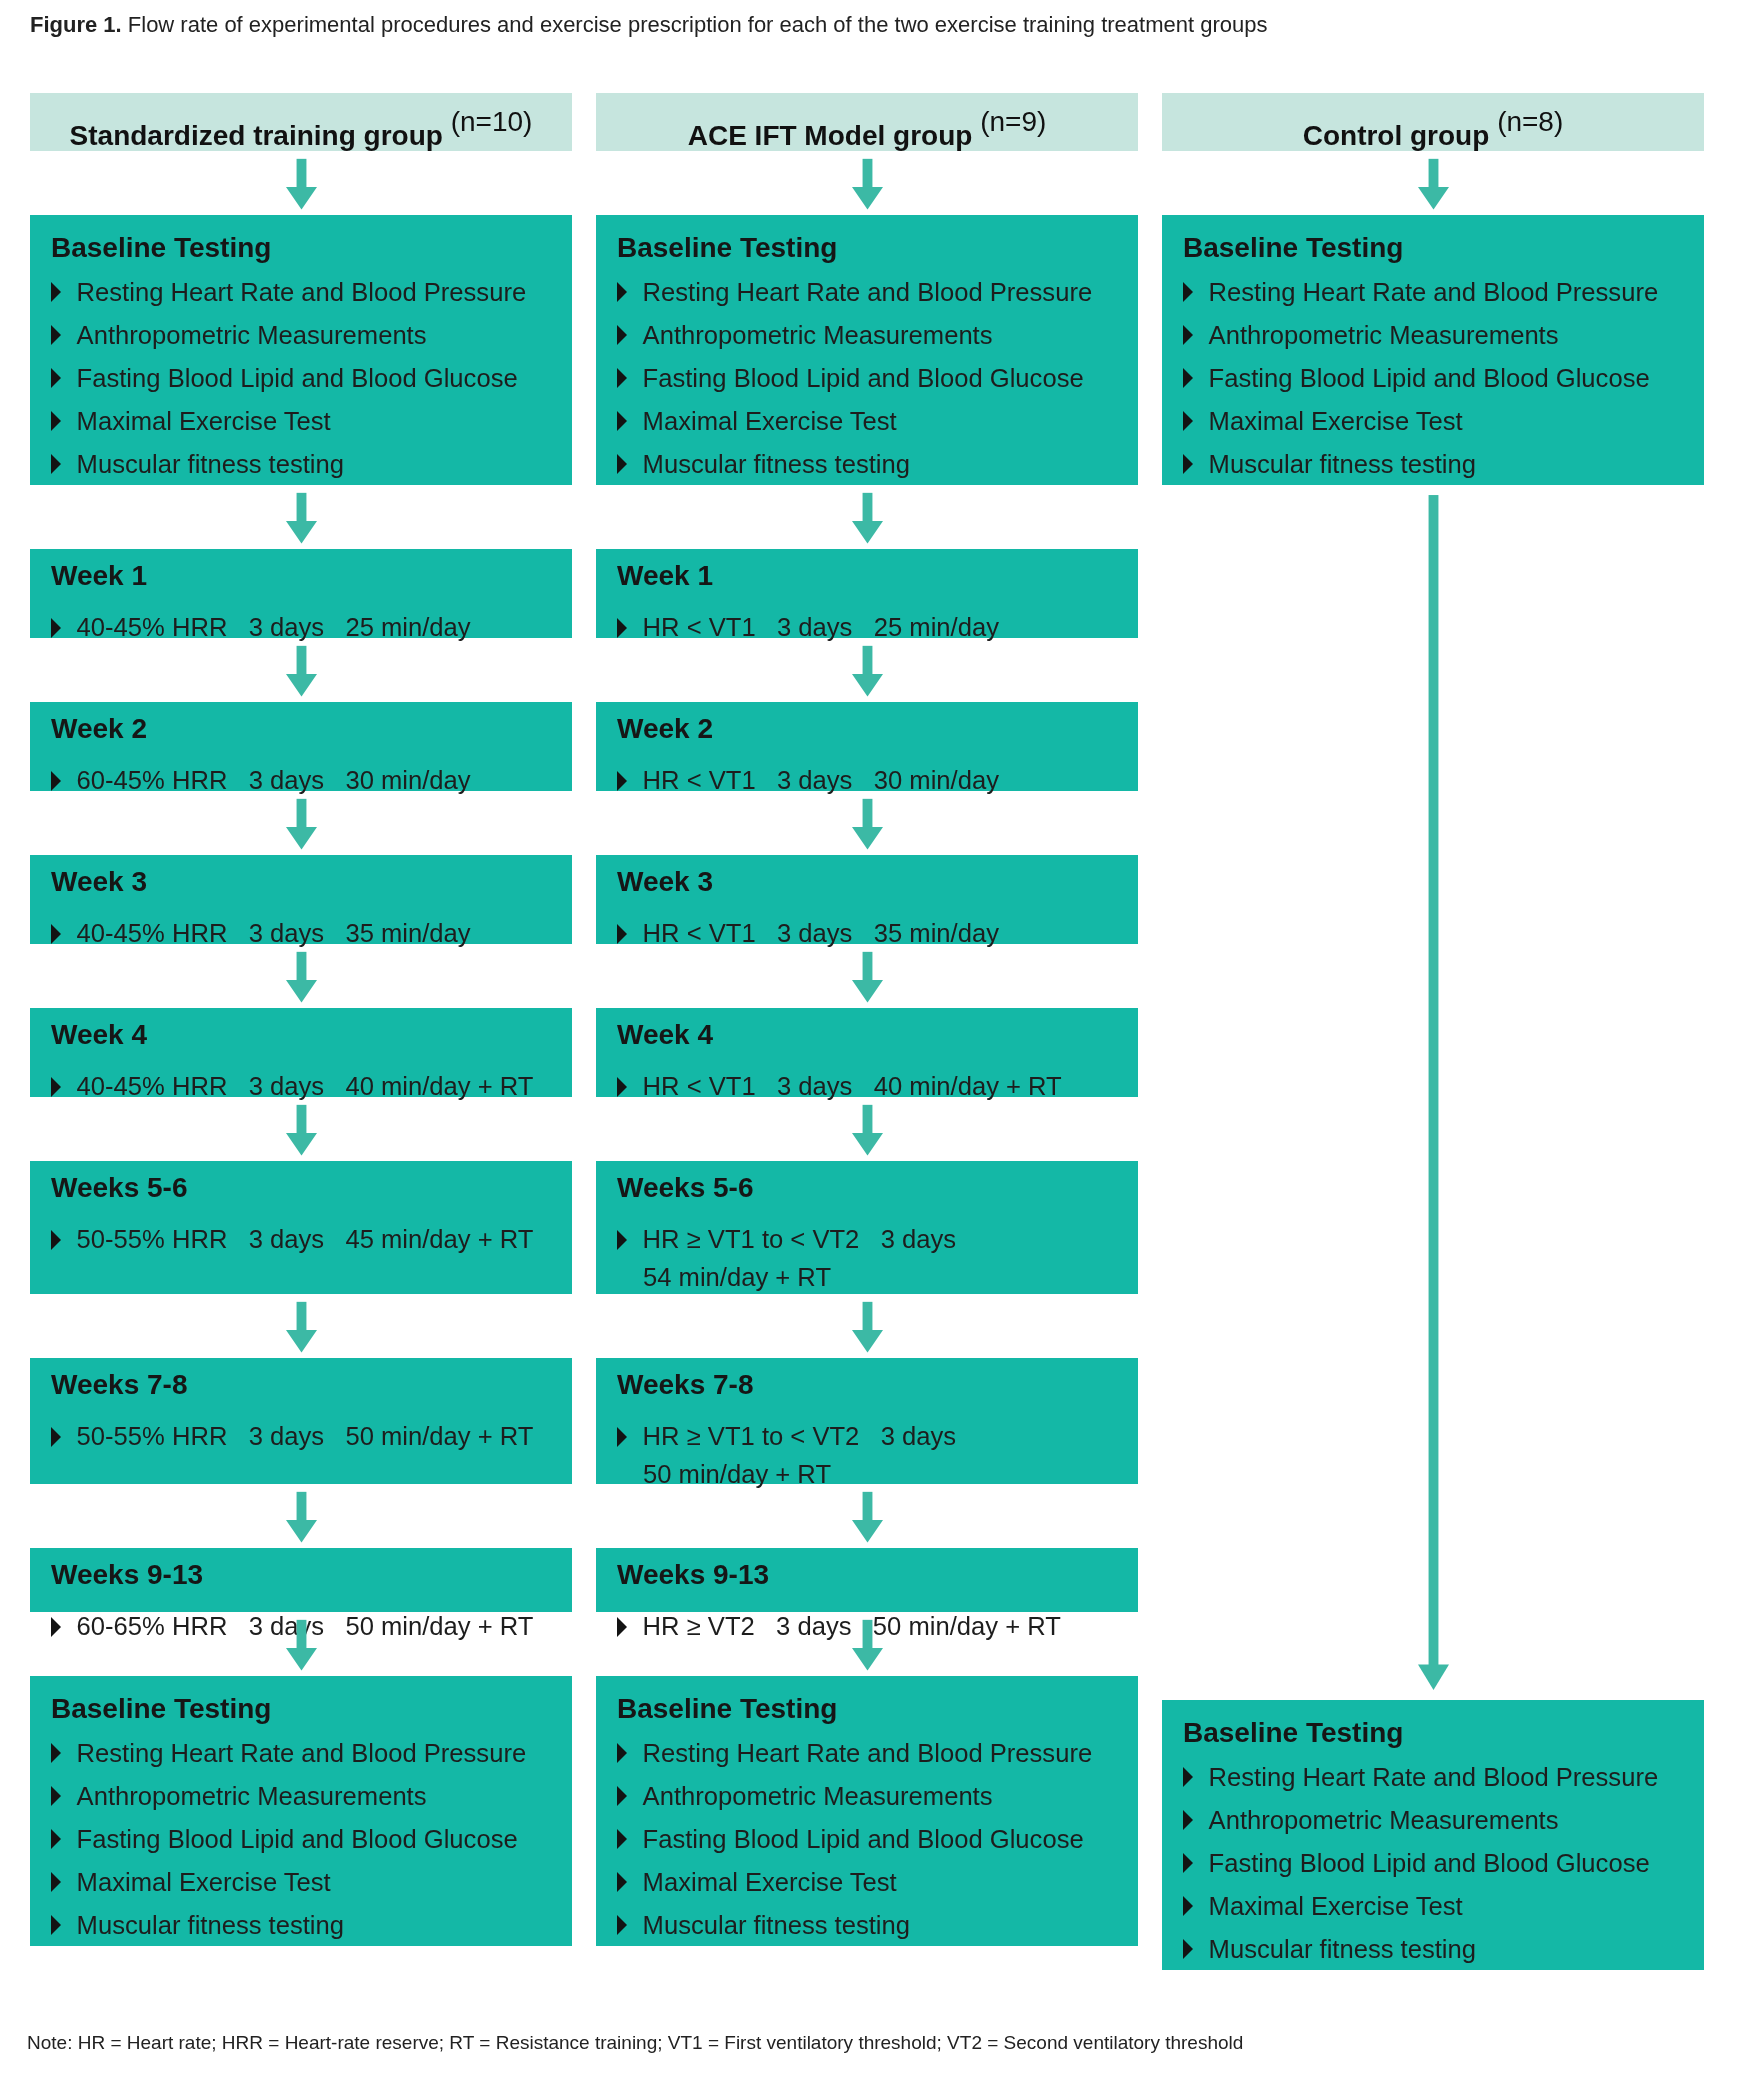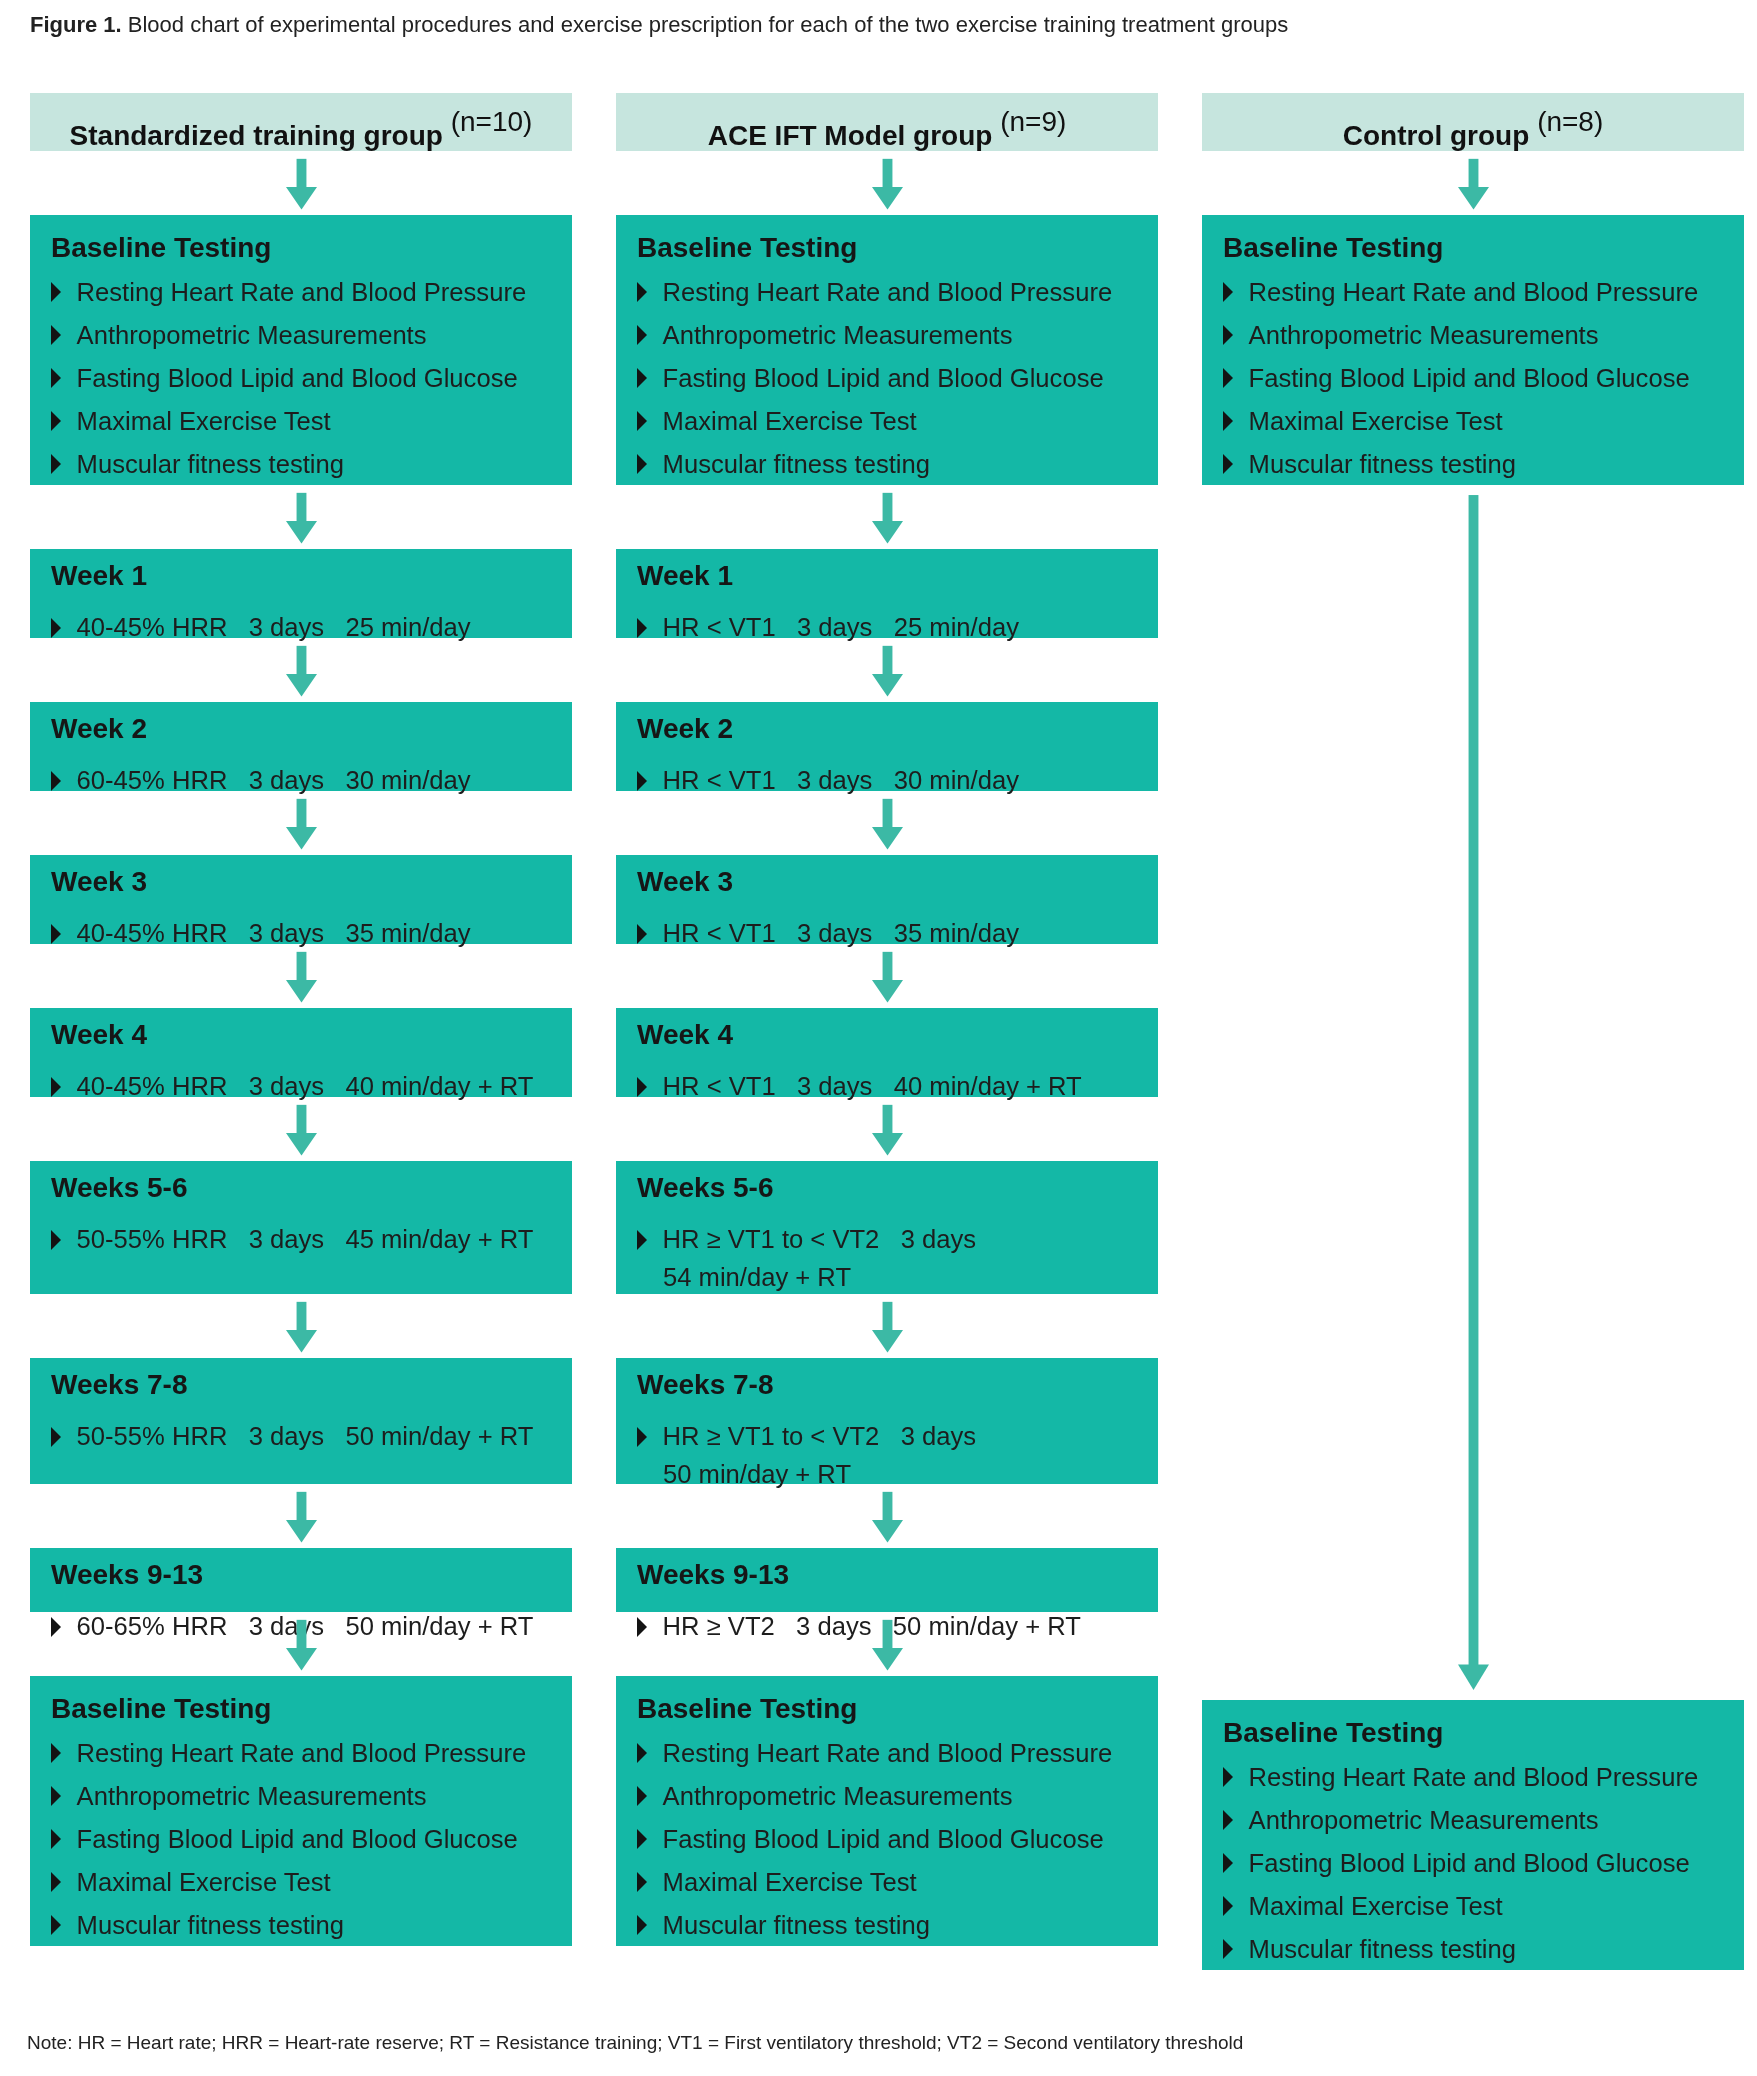--- a/index.html
+++ b/index.html
@@ -7,21 +7,21 @@
     width:1757px;height:2077px;position:relative;background:#ffffff;
     font-family:"Liberation Sans", sans-serif;color:#1c1c1c;overflow:hidden;
   }
   .b{font-weight:bold;margin-top:28px;}
   .pre{white-space:pre-wrap;}
 
   .caption{position:absolute;left:30px;top:11.4px;font-size:22px;line-height:28px;color:#222;}
 
   .diagram{
     position:absolute;left:30px;top:93px;
-    display:grid;grid-template-columns:542px 542px 542px;column-gap:44px;
+    display:grid;grid-template-columns:542px 542px 542px;column-gap:24px;
   }
   .col{display:flex;flex-direction:column;}
 
   .hdr{
     height:58px;background:#c6e5de;display:flex;align-items:center;justify-content:center;
     font-size:28px;color:#111;
   }
   .hdr .n{font-weight:normal;margin-left:7.8px;}
 
   .zone{display:flex;align-items:center;justify-content:center;}
@@ -46,21 +46,21 @@
   .cont{margin-left:26px;margin-top:7px;font-size:25.6px;line-height:31px;color:#1d1d1d;}
 
   .note{position:absolute;left:27px;top:2032px;font-size:19px;color:#222;}
 
   svg{display:block;}
 </style>
 </head>
 <body>
 
 <div class="caption">
-  <span class="b">Figure 1.</span><span class="pre"> Blood chart of experimental procedures and exercise prescription for each of the two exercise training treatment groups</span>
+  <span class="b">Figure 1.</span><span class="pre"> Flow rate of experimental procedures and exercise prescription for each of the two exercise training treatment groups</span>
 </div>
 
 <div class="diagram">
 
   <div class="col">
     <div class="hdr">
       <span class="b">Standardized training group</span>
       <span class="n">(n=10)</span>
     </div>
 

